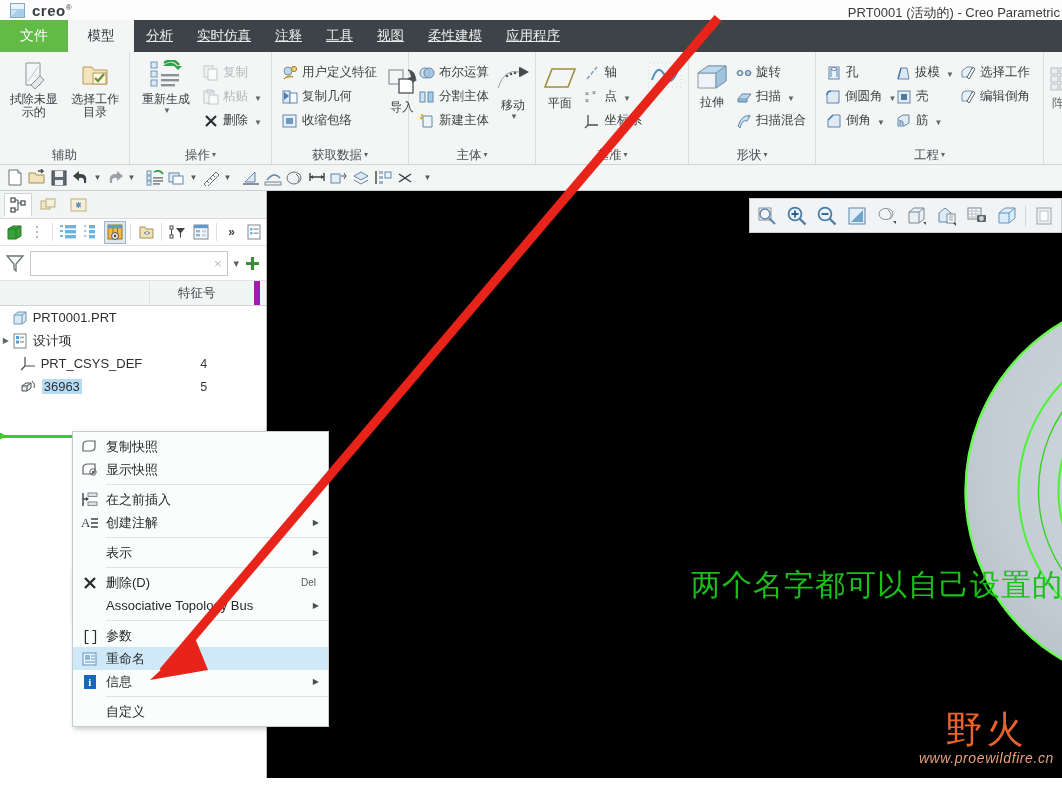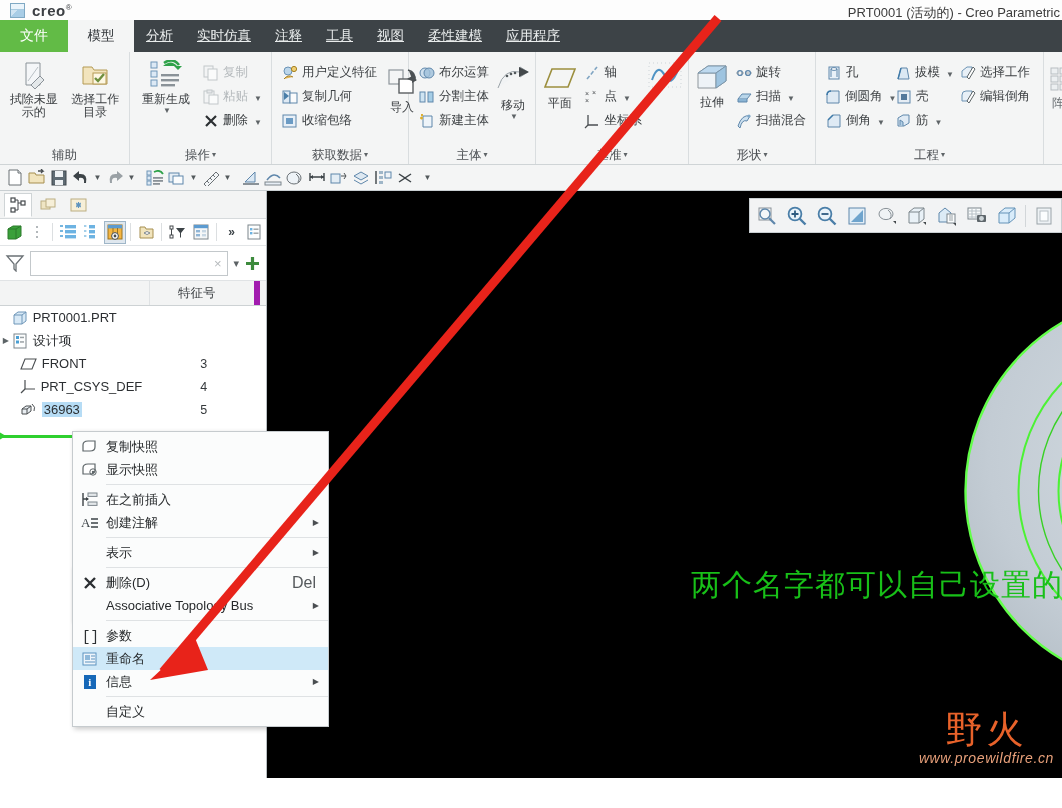--- a/index.html
+++ b/index.html
@@ -170,21 +170,21 @@
   
   #ctxmenu {
     position:absolute; left:72px; top:431px; width:257px;
     background:#fbfcfc; border:1px solid #c6cbce; box-shadow:2px 2px 5px rgba(0,0,0,.22);
     z-index:50; padding:3px 0 3px 0; font-size:13px; color:#26292b;
   }
   .mi { height:23px; display:flex; align-items:center; cursor:default; position:relative;}
   .mi.hl { background:#cfe9f8; }
   .mi .mic { width:33px; display:flex; align-items:center; justify-content:center; }
   .mi .mlbl { flex:1; white-space:nowrap; }
-  .mi .macc { color:#55595c; font-size:16px; padding-right:12px;}
+  .mi .macc { color:#55595c; font-size:10px; padding-right:12px;}
   .mi .marr { position:absolute; right:9px; font-size:8px; color:#4a4e51; }
   .msep { height:1px; background:#dfe2e4; margin:3px 0 3px 33px; }
 
   
   #viewport { flex:1; background:#000; position:relative; overflow:hidden; }
   #gfxbar {
     position:absolute; right:0; top:7px; height:35px; background:#f2f3f4;
     border:1px solid #c8ced1; display:flex; align-items:center; padding:0 3px; gap:2px;
   }
   .gbtn { width:28px; height:28px; display:flex; align-items:center; justify-content:center; cursor:default;}
@@ -952,33 +952,20 @@
                 <rect x="8" y="8.2" width="4" height="1.5" fill="#9aa1a5"></rect>
               </svg>
           </span>
           <span class="lbl">设计项</span>
         </span>
         <span class="tnum"></span>
       </div>
 
 
 
-      <div class="trow">
-        <span class="tw-spacer"></span>
-          <span class="indent"></span>
-        <span class="tname">
-          <span>
-            <svg width="17" height="14" viewBox="0 0 17 14">
-                <path d="M5 2 L16 2 L12 12 L1 12 Z" fill="none" stroke="#4a4e51" stroke-width="1.1"></path>
-              </svg>
-          </span>
-          <span class="lbl">FRONT</span>
-        </span>
-        <span class="tnum">3</span>
-      </div>
 
       <div class="trow">
         <span class="tw-spacer"></span>
           <span class="indent"></span>
         <span class="tname">
           <span>
             <svg width="16" height="15" viewBox="0 0 16 15">
                 <path d="M5 1 L5 10 L15 10" stroke="#4a4e51" stroke-width="1.2" fill="none"></path>
                 <path d="M5 10 L1 14" stroke="#4a4e51" stroke-width="1.2"></path>
               </svg>

